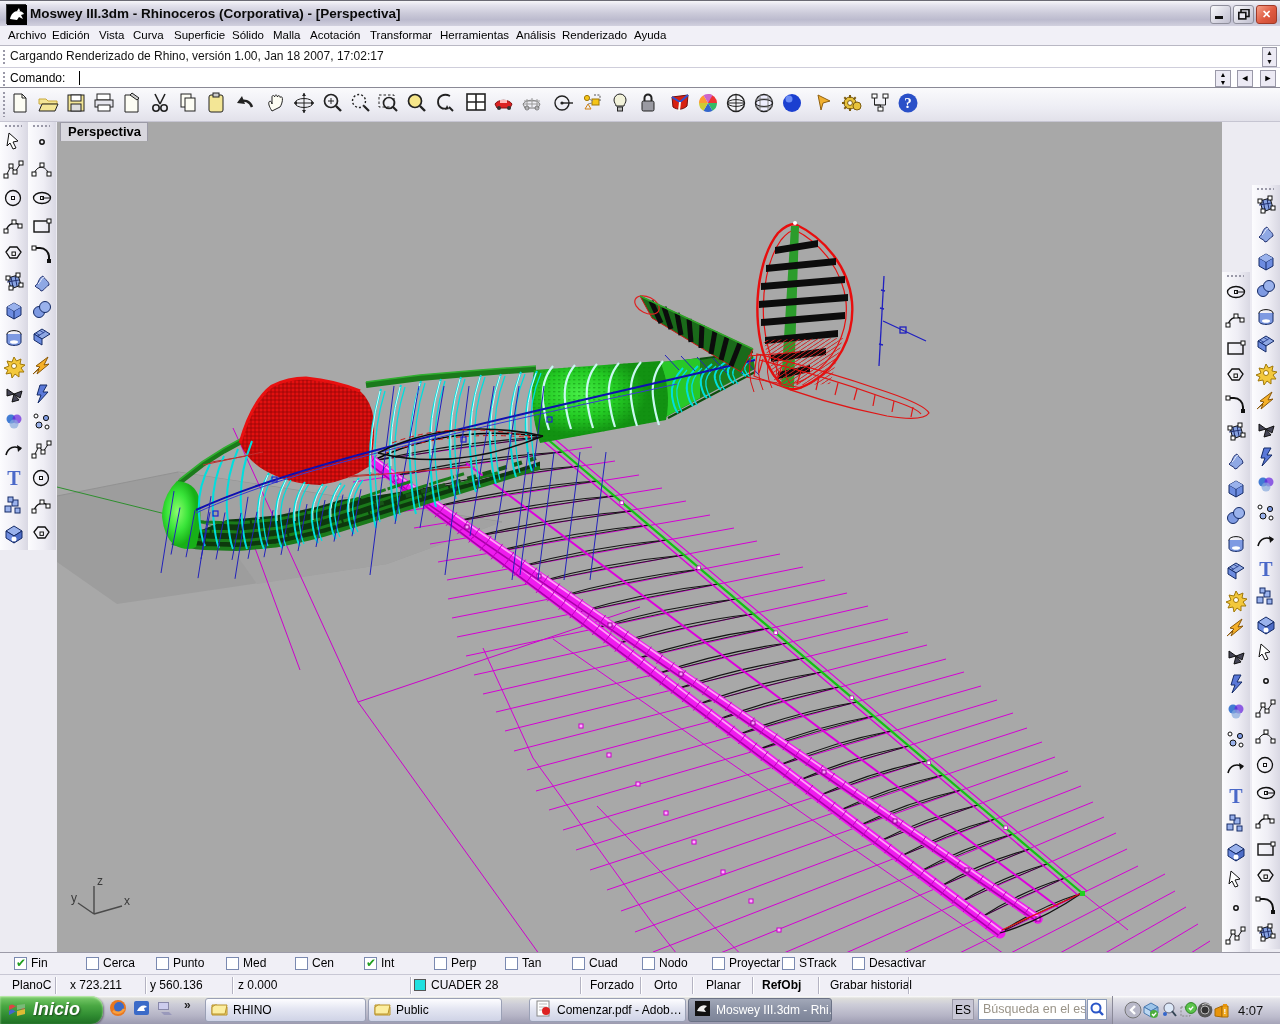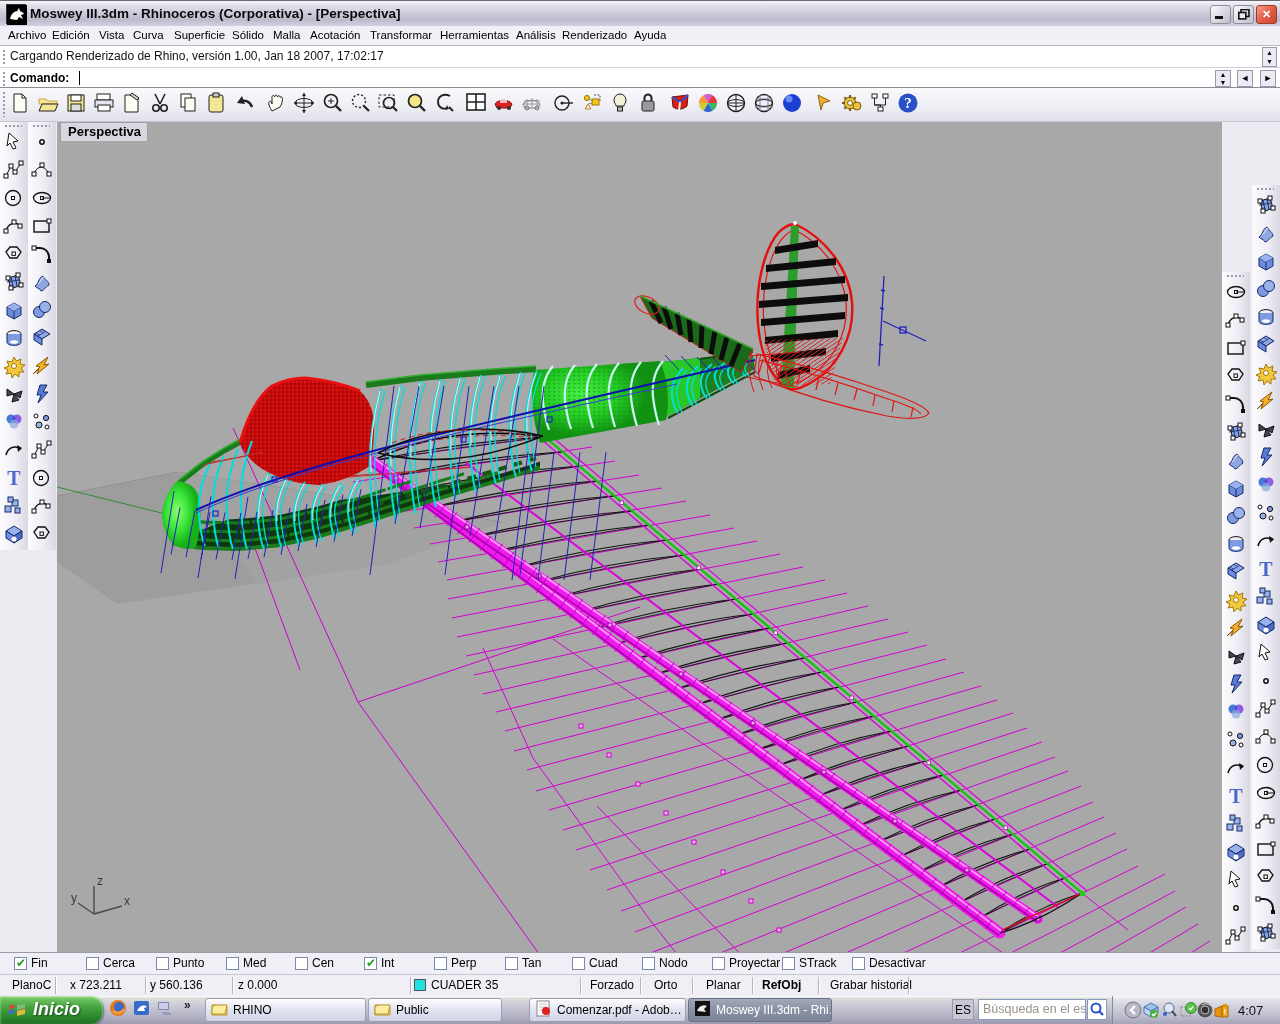--- a/index.html
+++ b/index.html
@@ -92,21 +92,21 @@
     <span style="left:562px">Renderizado</span>
     <span style="left:634px">Ayuda</span>
   </div>
 <div id="cmdh" class="abs">
     <div class="griph"></div>
     <span class="abs" style="left:10px;top:3px">Cargando Renderizado de Rhino, versión 1.00, Jan 18 2007, 17:02:17</span>
  <div class="abs" style="left:1262px;top:1px;width:15px;height:20px;background:#eceaf4;border:1px solid #9a99a8;font-size:7px;text-align:center;line-height:9px">▲<br>▼</div>
   </div>
 <div id="cmdl" class="abs">
     <div class="griph"></div>
-    <span class="abs" style="left:10px;top:3px;font-weight:bold">Comando:</span>
+    <span class="abs" style="left:10px;top:3px;font-weight:normal">Comando:</span>
     <span class="abs" style="left:79px;top:3px;width:1px;height:14px;background:#000"></span>
  <div class="abs" style="left:1215px;top:2px;width:16px;height:17px;background:#eceaf4;border:1px solid #9a99a8;font-size:7px;text-align:center;line-height:8px">▲<br>▼</div>
  <div class="abs" style="left:1237px;top:2px;width:16px;height:17px;background:#eceaf4;border:1px solid #9a99a8;font-size:9px;text-align:center;line-height:15px">◄</div>
  <div class="abs" style="left:1260px;top:2px;width:16px;height:17px;background:#eceaf4;border:1px solid #9a99a8;font-size:9px;text-align:center;line-height:15px">►</div>
   </div>
 <div id="tbar" class="abs">
     <div class="griph" style="height:26px"></div>
     <div class="tbtn abs" style="left:8px"><svg width="24" height="24" viewBox="0 0 24 24" style="">
         <path d="M6 3h8l4 4v14H6z" fill="#fdfdf4" stroke="#222"></path>
         <path d="M14 3v4h4" fill="none" stroke="#222"></path>
@@ -1216,21 +1216,21 @@
     <span class="scell" style="left:12px">PlanoC</span>
     <span class="scell" style="left:70px">x 723.211</span>
     <span class="scell" style="left:150px">y 560.136</span>
     <span class="scell" style="left:238px">z 0.000</span>
     <span class="scell" style="left:590px">Forzado</span>
     <span class="scell" style="left:654px">Orto</span>
     <span class="scell" style="left:706px">Planar</span>
     <span class="scell" style="left:762px"><b>RefObj</b></span>
     <span class="scell" style="left:830px">Grabar historial</span>
     <span class="scell" style="left:414px;width:12px;height:12px;background:#20e0e0;border:1px solid #555;top:4px"></span>
-    <span class="scell" style="left:431px">CUADER 35</span>
+    <span class="scell" style="left:431px">CUADER 28</span>
     <div class="sdiv" style="left:55px"></div>
     <div class="sdiv" style="left:145px"></div>
     <div class="sdiv" style="left:232px"></div>
     <div class="sdiv" style="left:410px"></div>
     <div class="sdiv" style="left:580px"></div>
     <div class="sdiv" style="left:640px"></div>
     <div class="sdiv" style="left:692px"></div>
     <div class="sdiv" style="left:752px"></div>
     <div class="sdiv" style="left:818px"></div>
     <div class="sdiv" style="left:908px"></div>

